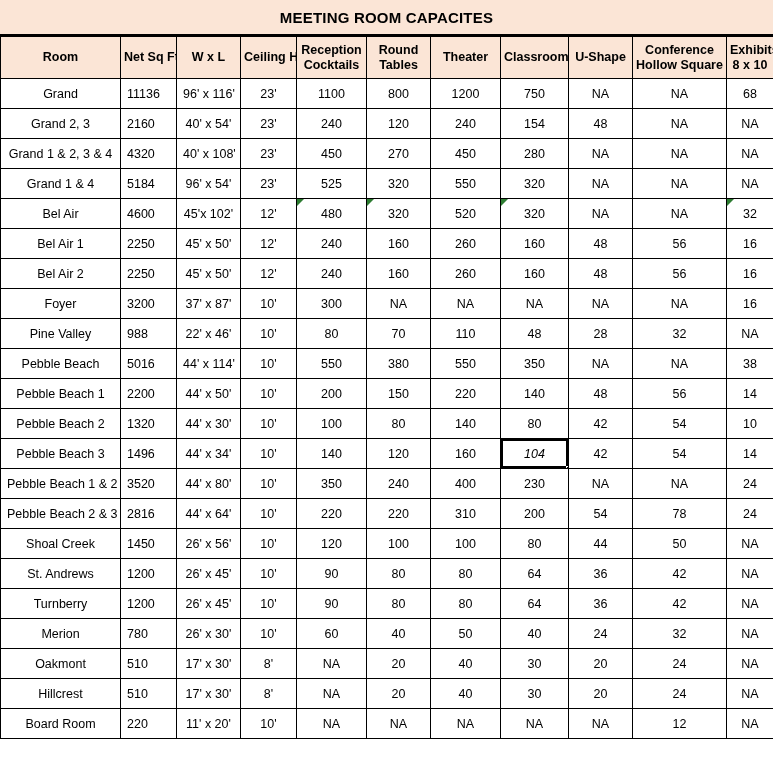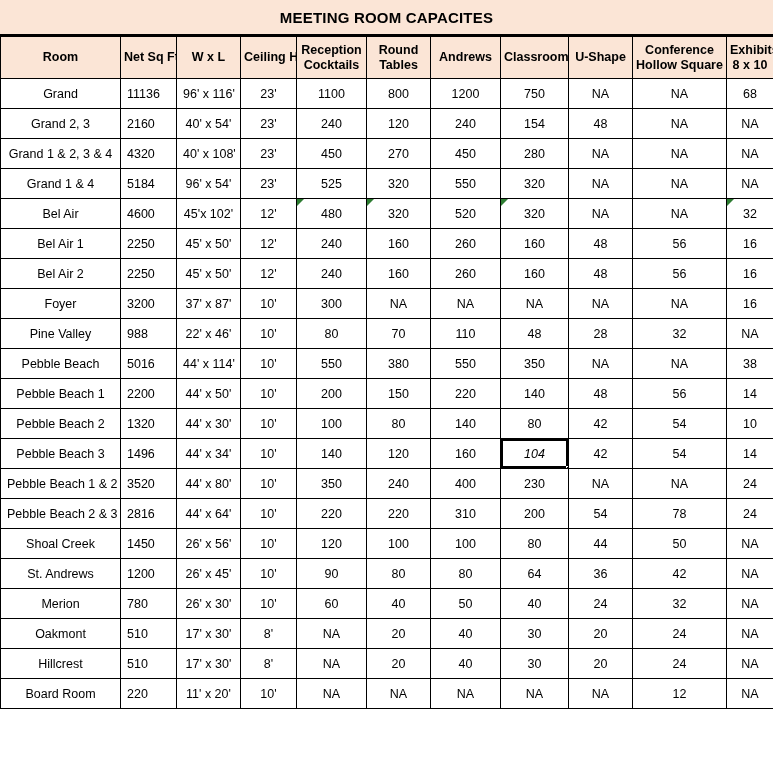--- a/index.html
+++ b/index.html
@@ -161,21 +161,21 @@
           </th>
           <th>
             <span class="hl">Reception</span>
             <span class="hl">Cocktails</span>
           </th>
           <th>
             <span class="hl">Round</span>
             <span class="hl">Tables</span>
           </th>
           <th>
-            <span class="hl">Andrews</span>
+            <span class="hl">Theater</span>
           </th>
           <th>
             <span class="hl">Classroom</span>
           </th>
           <th>
             <span class="hl">U-Shape</span>
           </th>
           <th>
             <span class="hl">Conference</span>
             <span class="hl">Hollow Square</span>
@@ -402,20 +402,33 @@
           <td class="c-num">10'</td>
           <td class="c-num">90</td>
           <td class="c-num">80</td>
           <td class="c-num">80</td>
           <td class="c-num">64</td>
           <td class="c-num">36</td>
           <td class="c-num">42</td>
           <td class="c-num">NA</td>
         </tr>
         <tr>
+          <td class="c-room">Turnberry</td>
+          <td class="c-sqft">1200</td>
+          <td class="c-num">26' x 45'</td>
+          <td class="c-num">10'</td>
+          <td class="c-num">90</td>
+          <td class="c-num">80</td>
+          <td class="c-num">80</td>
+          <td class="c-num">64</td>
+          <td class="c-num">36</td>
+          <td class="c-num">42</td>
+          <td class="c-num">NA</td>
+        </tr>
+        <tr>
           <td class="c-room">Merion</td>
           <td class="c-sqft">780</td>
           <td class="c-num">26' x 30'</td>
           <td class="c-num">10'</td>
           <td class="c-num">60</td>
           <td class="c-num">40</td>
           <td class="c-num">50</td>
           <td class="c-num">40</td>
           <td class="c-num">24</td>
           <td class="c-num">32</td>

